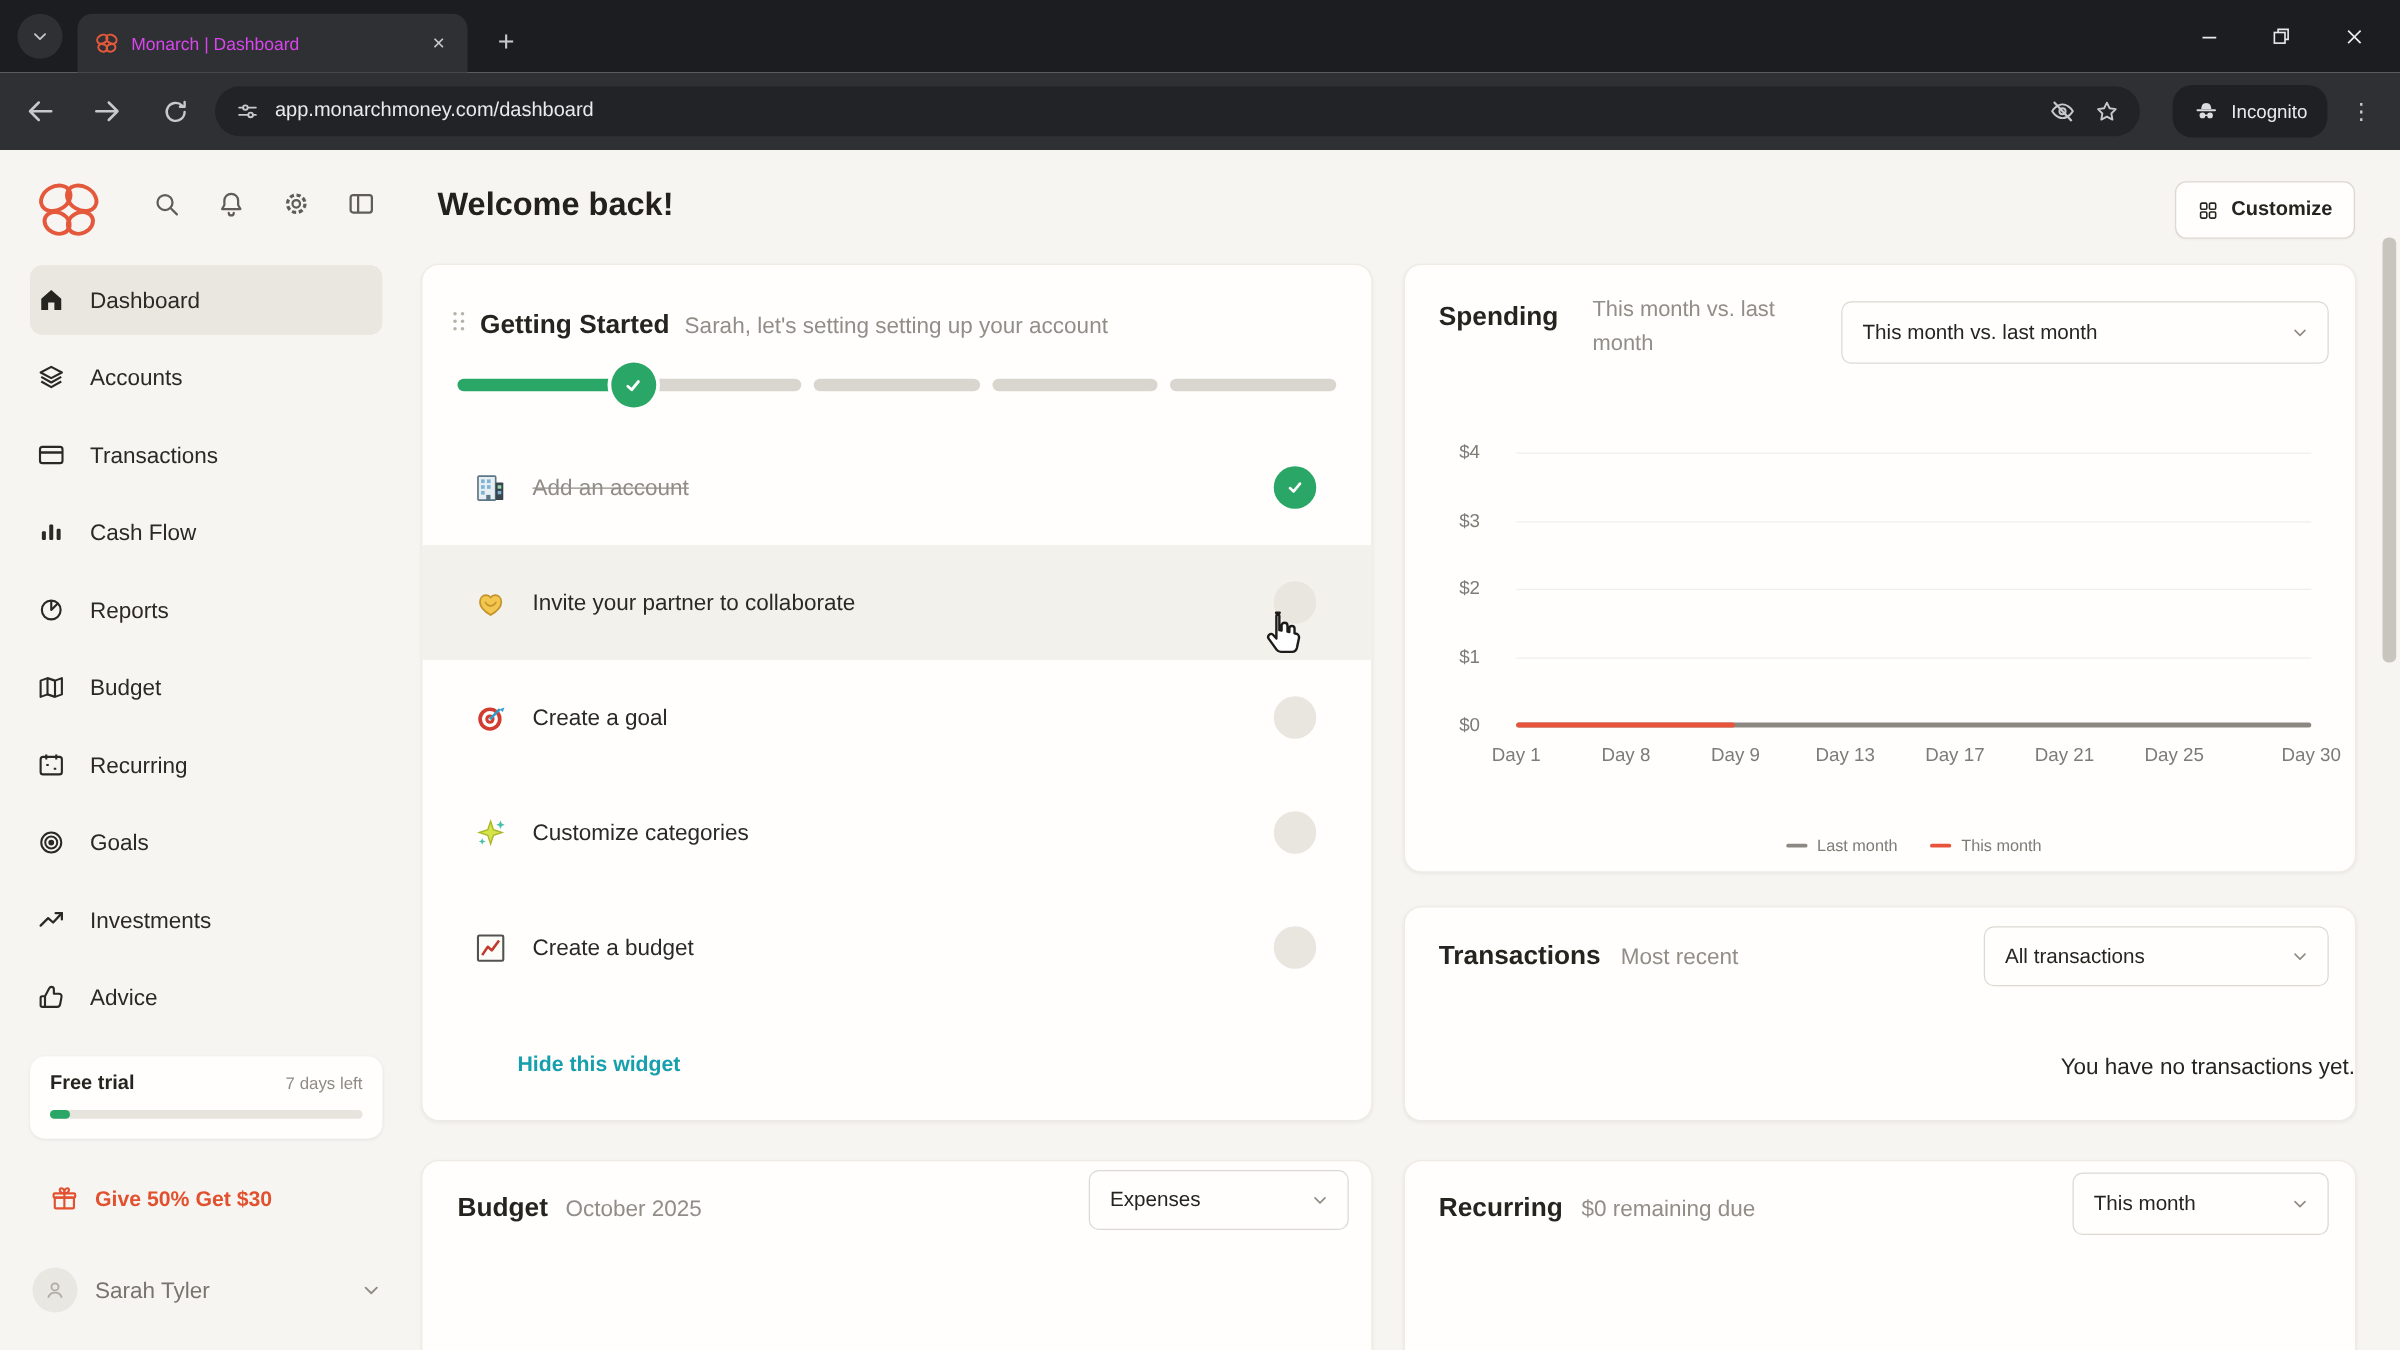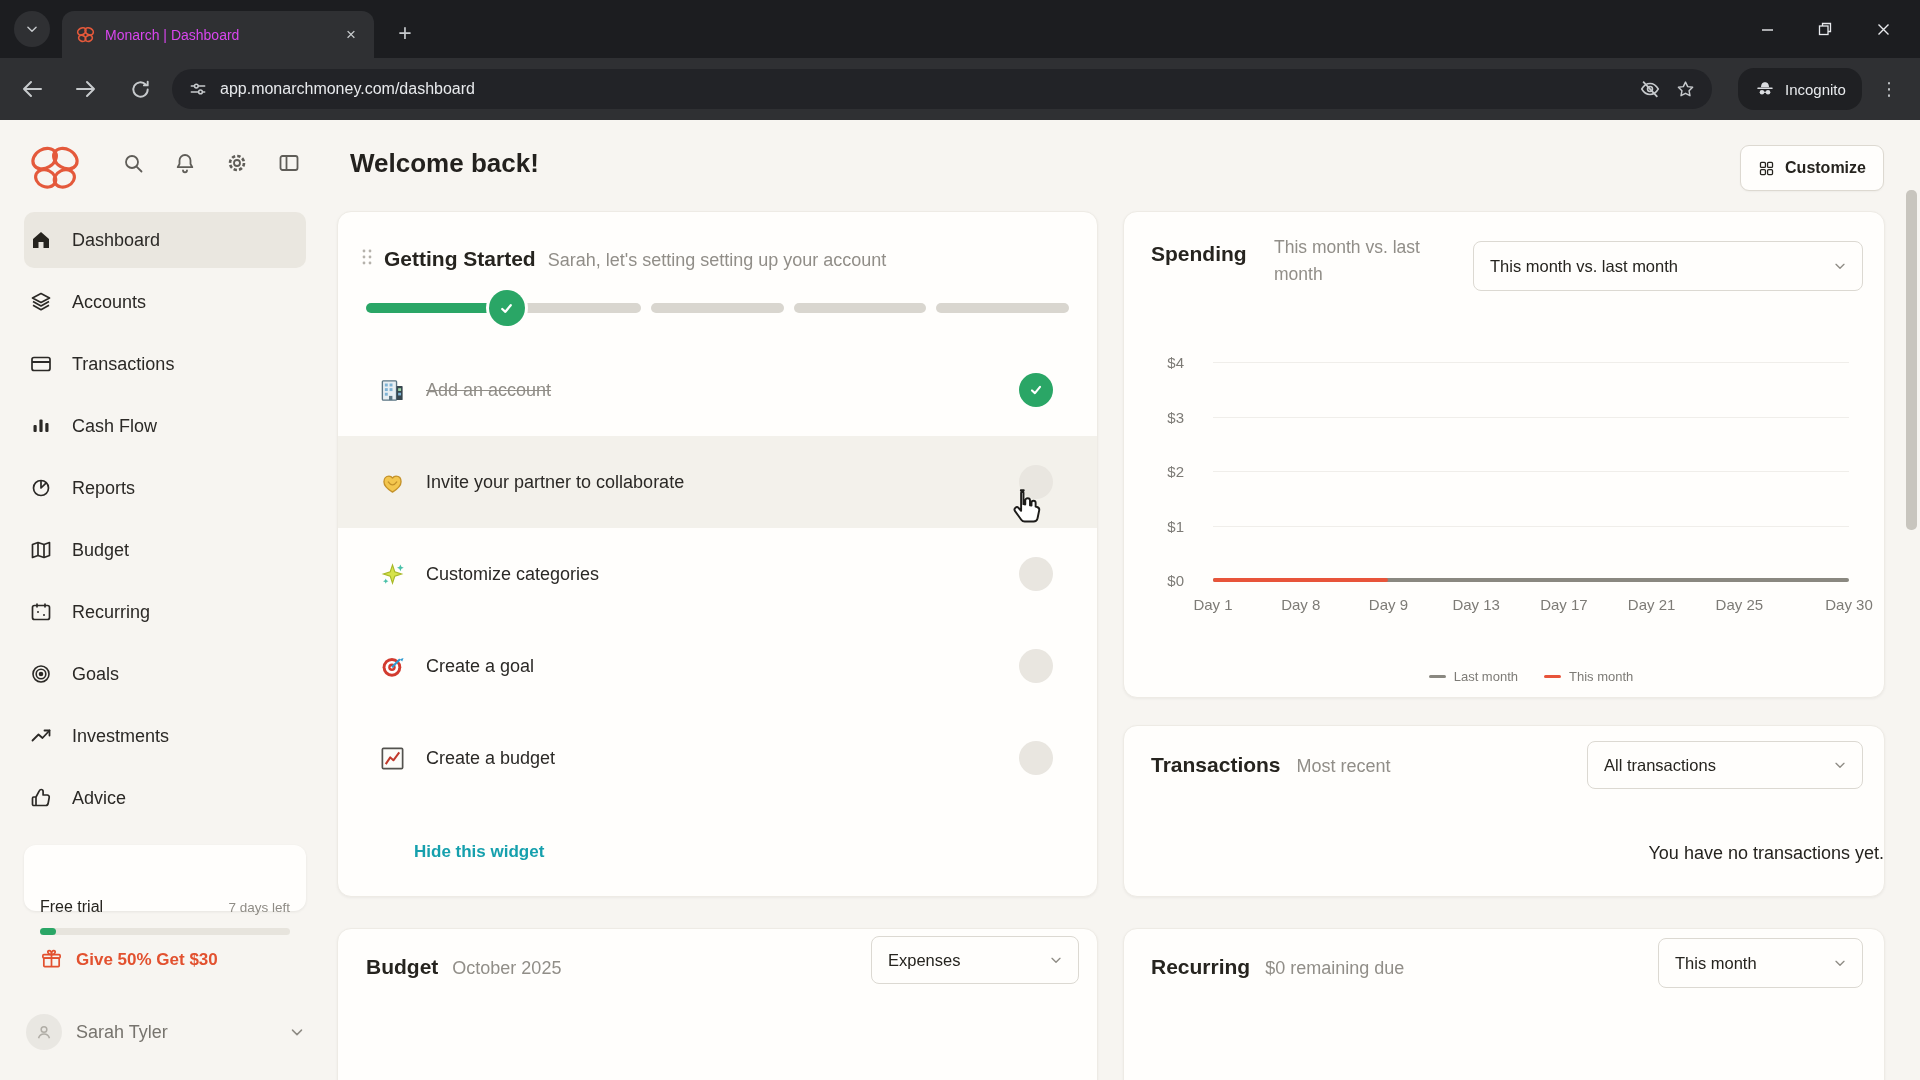--- a/index.html
+++ b/index.html
@@ -44,21 +44,21 @@
   .side-icons .sico { width:26px; height:26px; display:flex; align-items:center; justify-content:center; }
   .nav { position:absolute; left:24px; top:92px; width:282px; display:flex; flex-direction:column; gap:6px; }
   .nav-item { height:56px; display:flex; align-items:center; padding:0 4px; border-radius:10px; }
   .nav-item.active { background:#eae7e0; }
   .nav-ico { width:26px; height:26px; margin-right:18px; display:flex; align-items:center; justify-content:center; }
   .nav-label { font-size:18px; color:#2b2926; }
 
   .trial-card { position:absolute; left:24px; top:725px; width:282px; height:66px; background:#fffefc;
     border-radius:12px; box-shadow:0 1px 3px rgba(0,0,0,.07); padding:13px 16px 0 16px; }
   .trial-row { display:flex; justify-content:space-between; align-items:baseline; }
-  .trial-title { font-size:16px; font-weight:normal; color:#26241f;margin-top:40px; }
+  .trial-title { font-size:16px; font-weight:bold; color:#26241f; }
   .trial-remaining { font-size:13.5px; color:#8f8c85; }
   .trial-bar { margin-top:12px; height:7px; background:#e7e4dd; border-radius:4px; position:relative; }
   .trial-fill { position:absolute; left:0; top:0; height:7px; width:16px; border-radius:4px; background:#2aa666; }
 
   .referral { position:absolute; left:40px; top:828px; display:flex; align-items:center; gap:13px; }
   .referral-label { font-size:17px; font-weight:600; color:#e2512f; }
 
   .user-row { position:absolute; left:26px; top:894px; width:280px; display:flex; align-items:center; }
   .avatar { width:36px; height:36px; border-radius:50%; background:#e9e7e2; display:flex;
     align-items:center; justify-content:center; }
@@ -480,41 +480,41 @@
                 <path d="M8.2 11.5c1.2 1.8 2.5 2.6 3.8 2.6s2.6-.8 3.8-2.6" fill="none" stroke="#c4922a" stroke-width="1.1" stroke-linecap="round"></path>
               </svg>
           </span>
           <span class="gs-label">Invite your partner to collaborate</span>
           <span class="state-circle"></span>
         </div>
 
         <div class="gs-row">
           <span class="gs-ico">
             <svg width="27" height="27" viewBox="0 0 24 24">
-                <path d="M12 3.5l2 6.1 6.1 2-6.1 2-2 6.1-2-6.1-6.1-2 6.1-2z" fill="#d6e34a" stroke="#a8b827" stroke-width="1"></path>
-                <path d="M19 3l.9 2.1L22 6l-2.1.9L19 9l-.9-2.1L16 6l2.1-.9z" fill="#49c0a8"></path>
-                <path d="M6 15.5l.7 1.7 1.7.7-1.7.7L6 20.3l-.7-1.7-1.7-.7 1.7-.7z" fill="#49c0a8"></path>
-              </svg>
-          </span>
-          <span class="gs-label">Customize categories</span>
-          <span class="state-circle"></span>
-        </div>
-
-        <div class="gs-row">
-          <span class="gs-ico">
-            <svg width="27" height="27" viewBox="0 0 24 24">
                 <circle cx="11.5" cy="12.7" r="8.3" fill="#d23b2f"></circle>
                 <circle cx="11.5" cy="12.7" r="5.7" fill="#fff"></circle>
                 <circle cx="11.5" cy="12.7" r="3.3" fill="#d23b2f"></circle>
                 <circle cx="11.5" cy="12.7" r="1.1" fill="#fff"></circle>
                 <line x1="11.5" y1="12.7" x2="18.6" y2="5.6" stroke="#2f9ad0" stroke-width="1.9"></line>
                 <path d="M18.6 5.6l3.2-1.2-1.2 3.2z" fill="#2f9ad0"></path>
               </svg>
           </span>
           <span class="gs-label">Create a goal</span>
+          <span class="state-circle"></span>
+        </div>
+
+        <div class="gs-row">
+          <span class="gs-ico">
+            <svg width="27" height="27" viewBox="0 0 24 24">
+                <path d="M12 3.5l2 6.1 6.1 2-6.1 2-2 6.1-2-6.1-6.1-2 6.1-2z" fill="#d6e34a" stroke="#a8b827" stroke-width="1"></path>
+                <path d="M19 3l.9 2.1L22 6l-2.1.9L19 9l-.9-2.1L16 6l2.1-.9z" fill="#49c0a8"></path>
+                <path d="M6 15.5l.7 1.7 1.7.7-1.7.7L6 20.3l-.7-1.7-1.7-.7 1.7-.7z" fill="#49c0a8"></path>
+              </svg>
+          </span>
+          <span class="gs-label">Customize categories</span>
           <span class="state-circle"></span>
         </div>
 
         <div class="gs-row">
           <span class="gs-ico">
             <svg width="27" height="27" viewBox="0 0 24 24">
                 <rect x="3" y="3" width="18" height="18" rx="1" fill="#fcfcf9" stroke="#53524e" stroke-width="1.5"></rect>
                 <polyline points="6,17 10,11 12.8,13.6 18,6.6" fill="none" stroke="#c0392b" stroke-width="1.8" stroke-linejoin="round"></polyline>
               </svg>
           </span>

